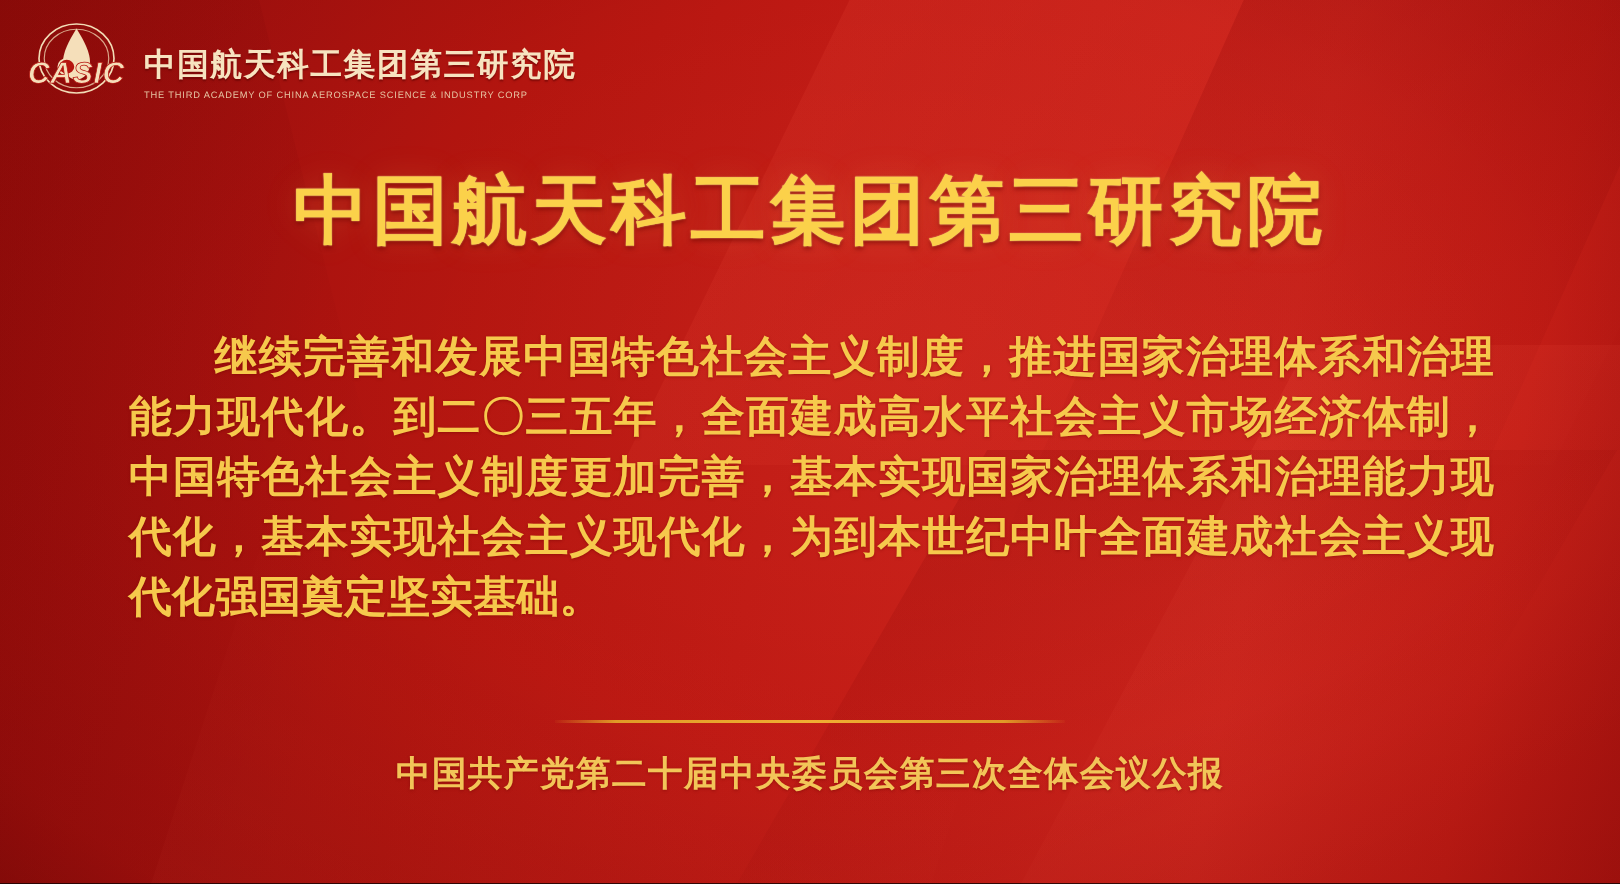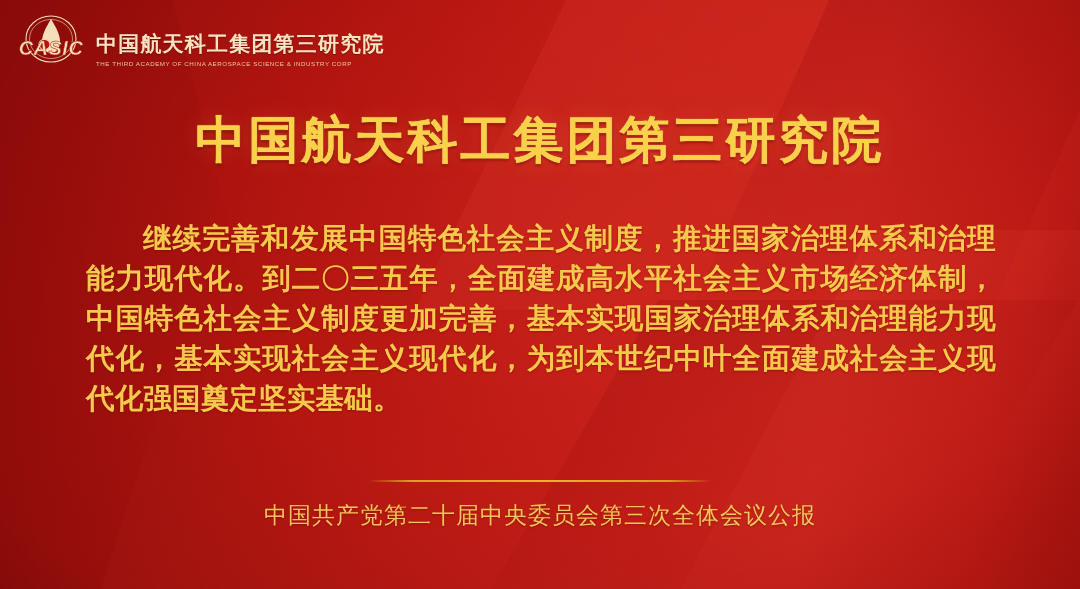--- a/index.html
+++ b/index.html
@@ -158,21 +158,21 @@
         #e09a27 88%,
         rgba(233,160,36,0.05) 100%);
     z-index: 5;
   }
   .source {
     position: absolute;
     top: 500px; left: 0; right: 0;
     text-align: center;
     z-index: 5;
     font-size: 23px;
-    font-weight: normal;
+    font-weight: bold;
     letter-spacing: 1px;
     color: #f2c558;
     text-shadow: 0 1px 2px rgba(110,6,0,0.45);
   }
 </style>
 </head>
 <body>
 
 <div id="poster">
 

